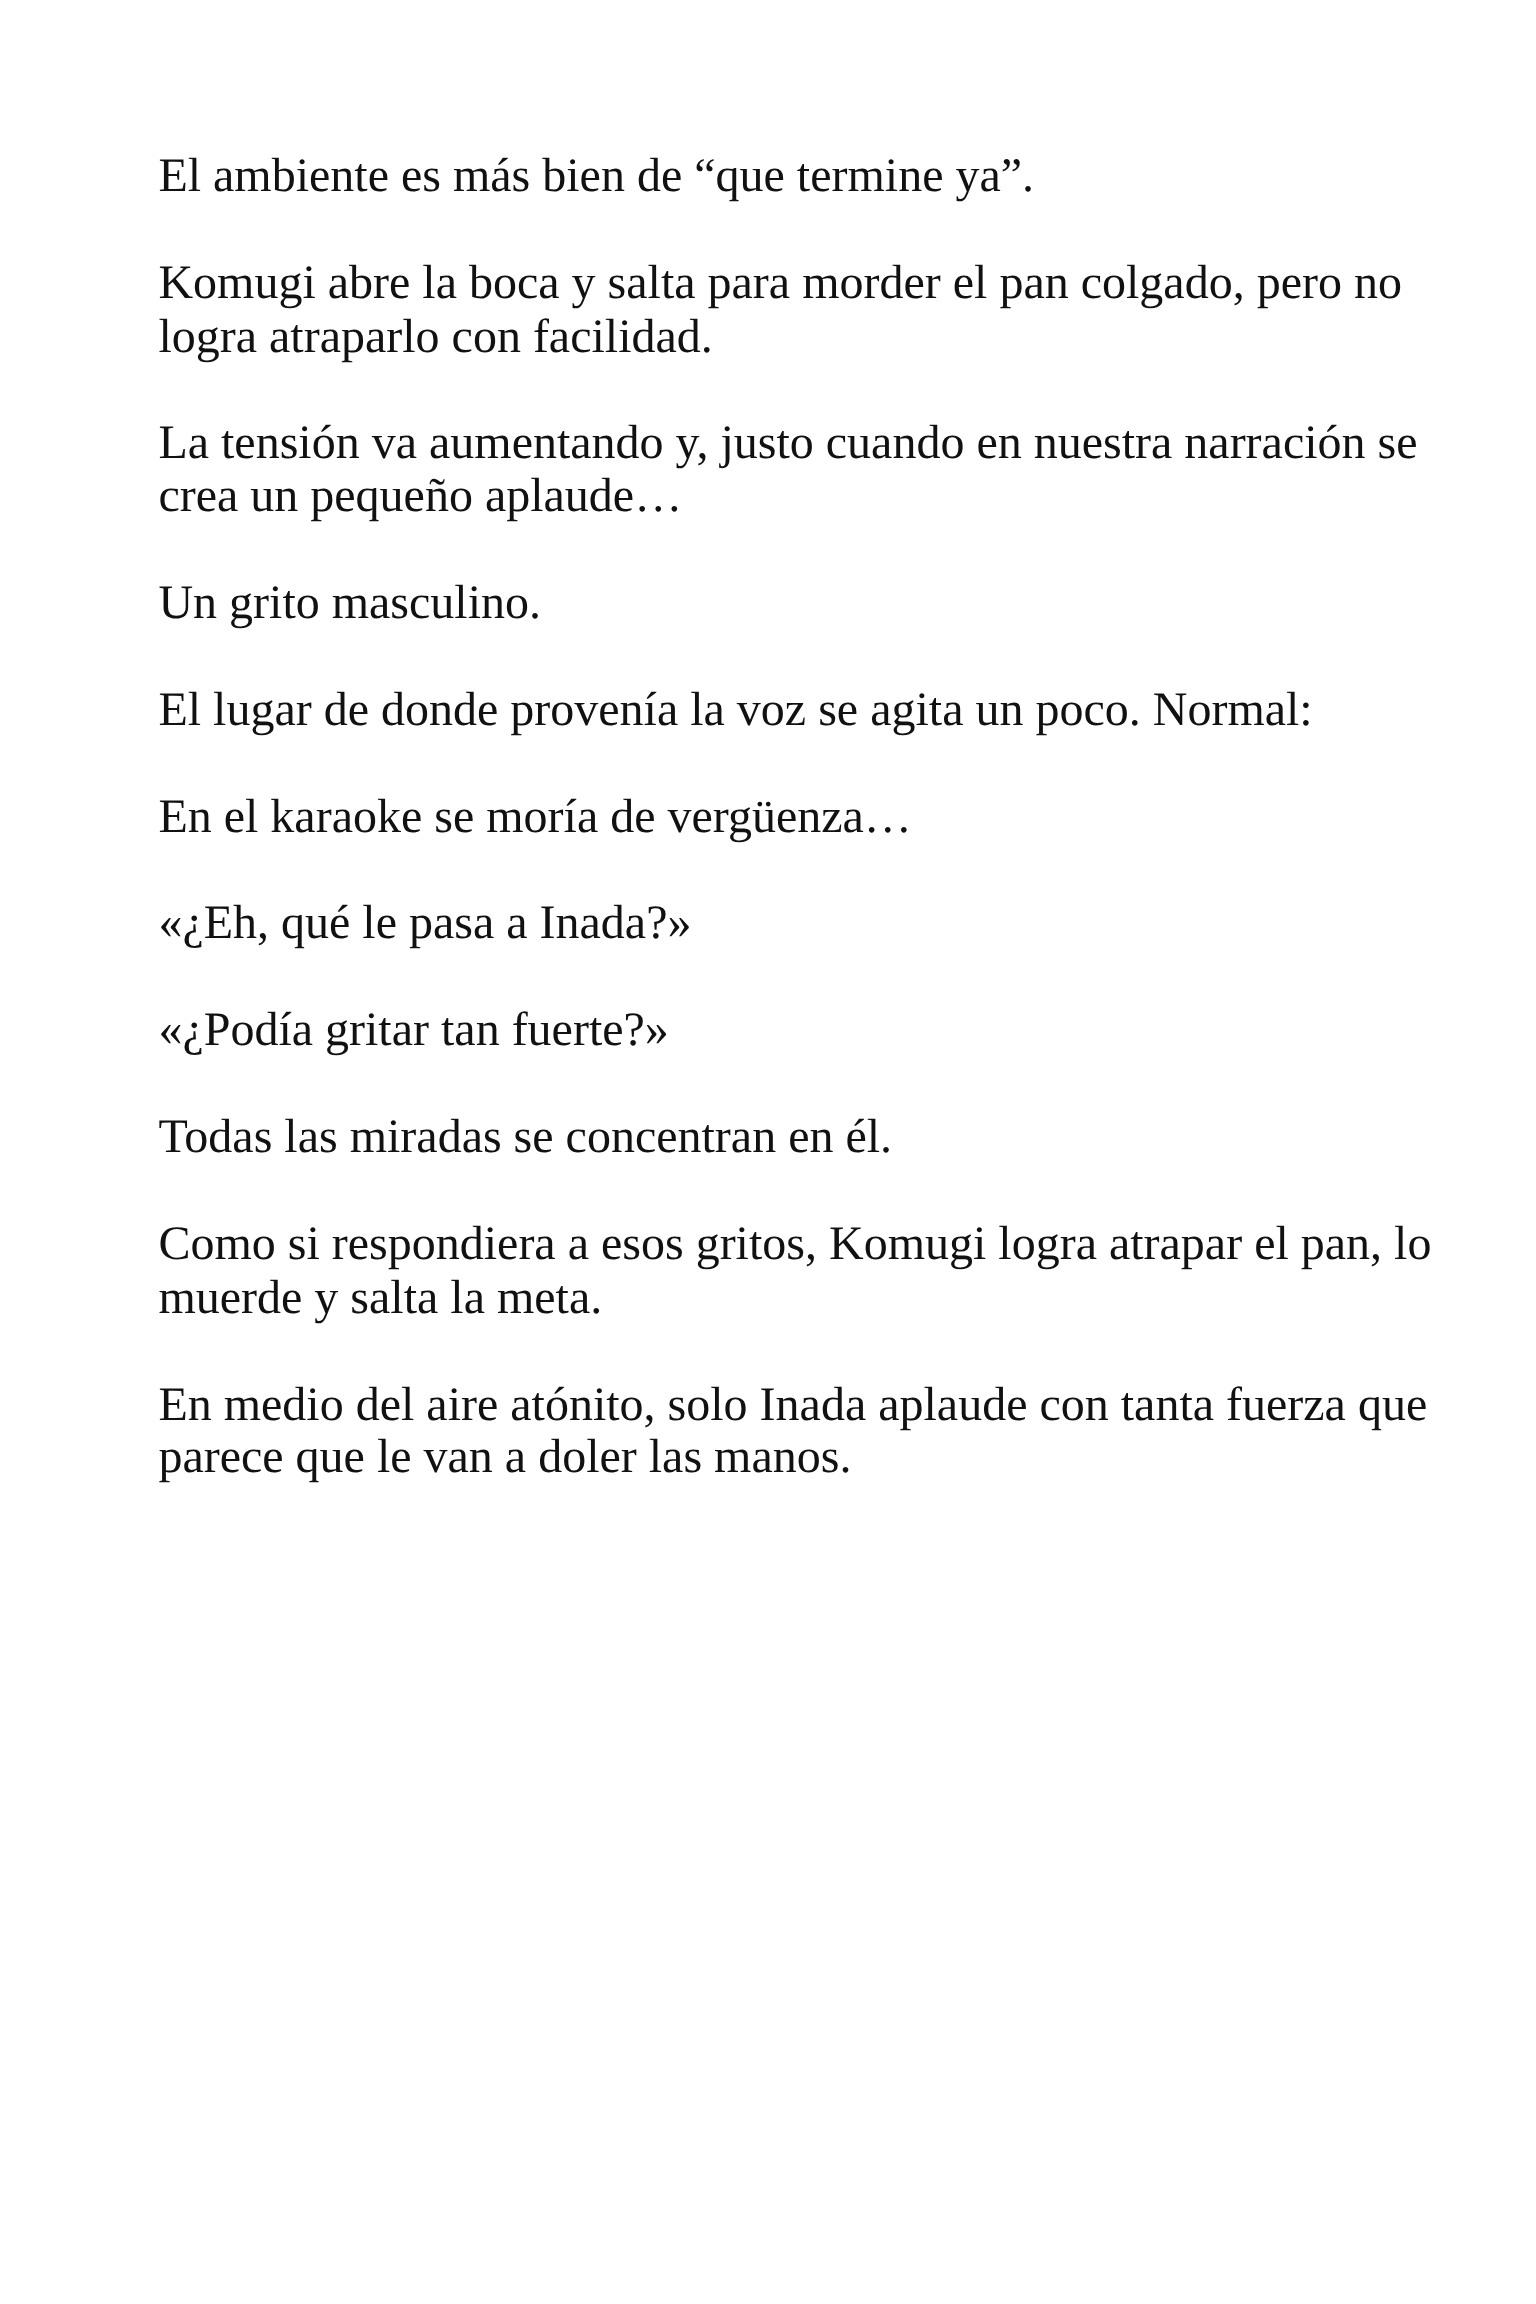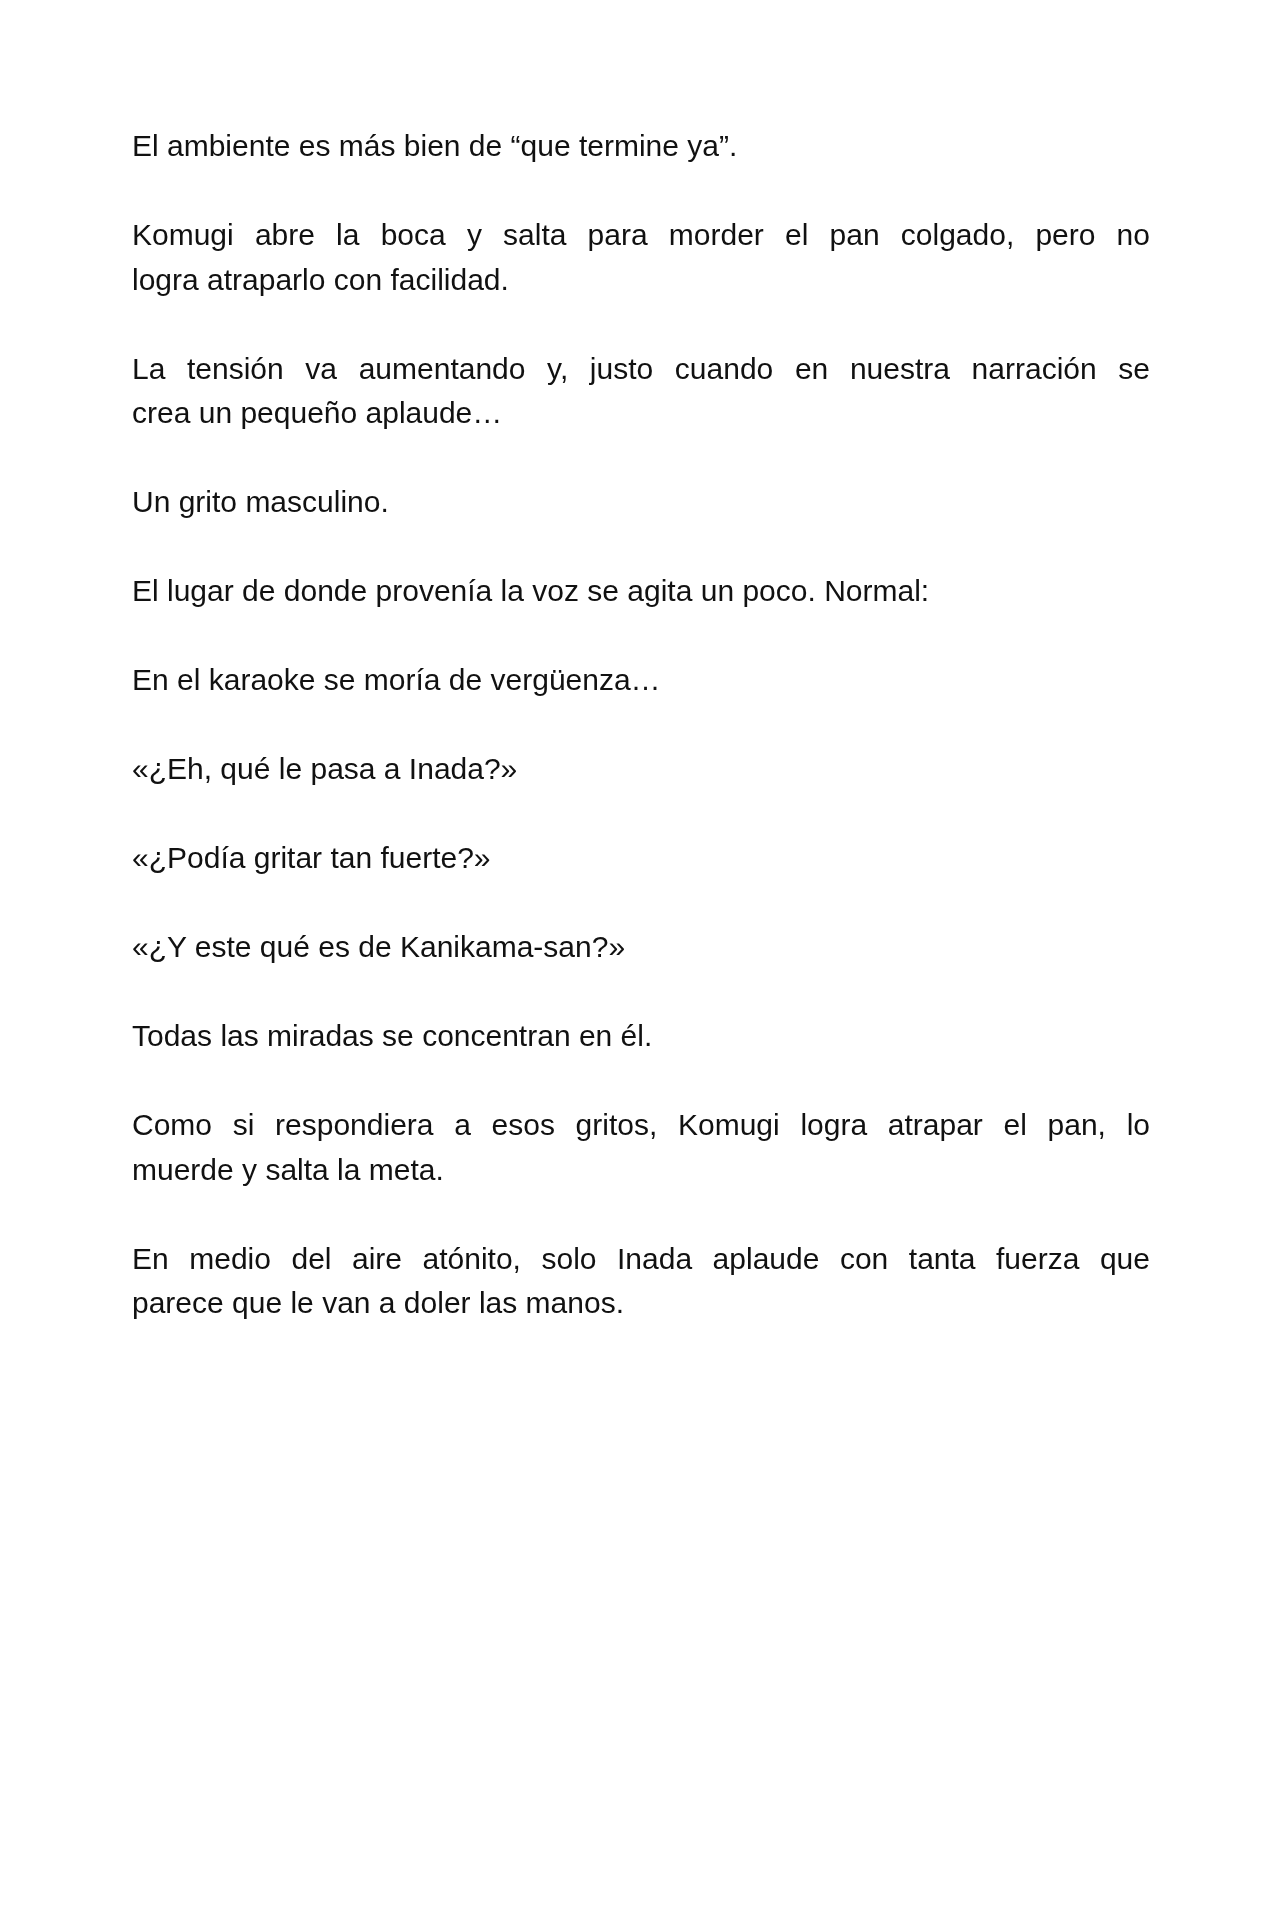--- a/index.html
+++ b/index.html
@@ -11,22 +11,22 @@
       width: 1280px;
       height: 1920px;
       overflow: hidden;
       position: relative;
     }
     .page {
       position: absolute;
       left: 132px;
       top: 124px;
       width: 1018px;
-      font-family: Liberation Sans, sans-serif;
-      font-size: 30px;
+      font-family: Liberation Serif, serif;
+      font-size: 40px;
       line-height: 44.5px;
       color: #111111;
     }
     .para {
       margin: 0 0 44.5px 0;
     }
     .line {
       display: block;
       white-space: nowrap;
       text-align: left;
@@ -72,23 +72,20 @@
   </p>
 
   <p class="para">
     <span class="line">«¿Eh, qué le pasa a Inada?»</span>
   </p>
 
   <p class="para">
     <span class="line">«¿Podía gritar tan fuerte?»</span>
   </p>
 
-  <p class="para">
-    <span class="line">«¿Y este qué es de Kanikama-san?»</span>
-  </p>
 
   <p class="para">
     <span class="line">Todas las miradas se concentran en él.</span>
   </p>
 
   <p class="para">
     <span class="line justify">Como si respondiera a esos gritos, Komugi logra atrapar el pan, lo</span>
     <span class="line">muerde y salta la meta.</span>
   </p>
 

